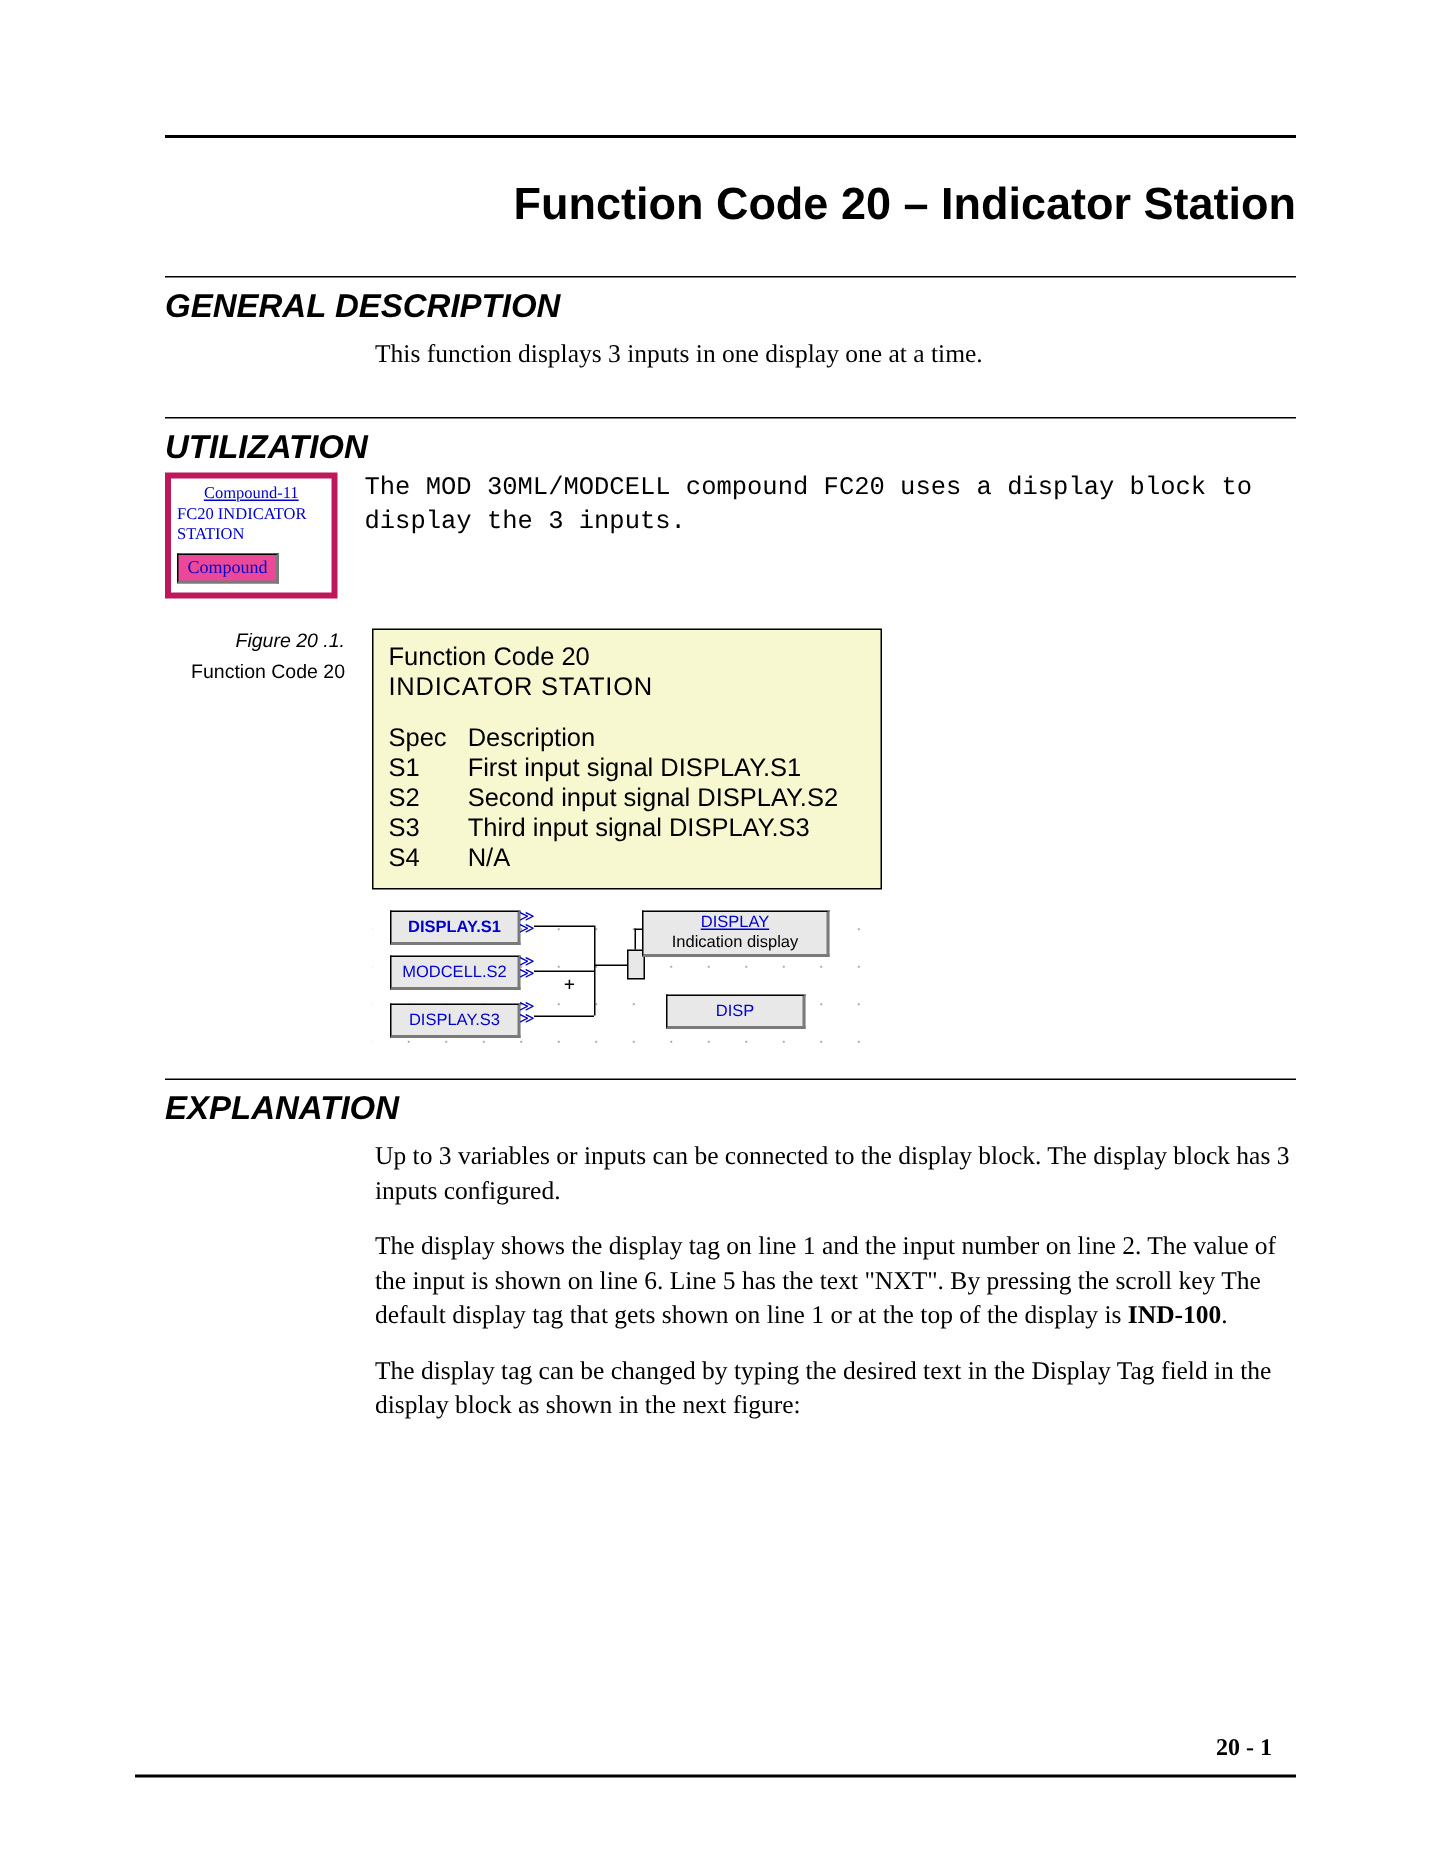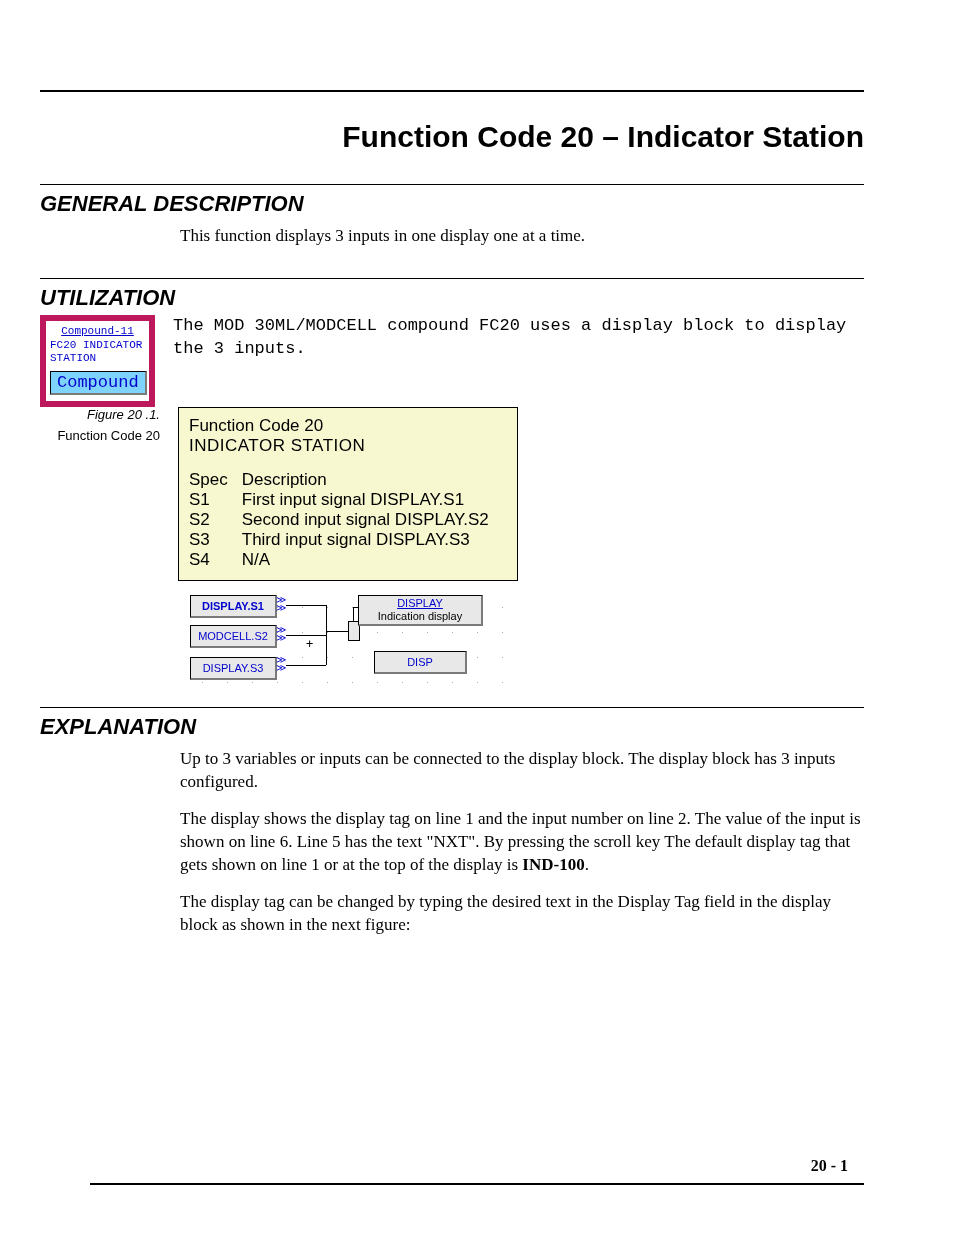--- a/index.html
+++ b/index.html
@@ -7,21 +7,21 @@
     padding: 0;
     background: #fff;
     font-family: "Times New Roman", Times, serif;
     color: #000;
   }
   .page {
     width: 954px;
     height: 1235px;
     position: relative;
     box-sizing: border-box;
-    padding: 90px 90px 60px 40px;
+    padding: 90px 90px 60px 110px;
     background: #fff;
   }
   .top-rule {
     border-top: 2px solid #000;
     margin-bottom: 28px;
   }
   .title {
     font-family: Arial, Helvetica, sans-serif;
     font-weight: bold;
     font-size: 30px;
@@ -48,23 +48,23 @@
     margin: 8px 0 14px 0;
   }
   .util-row {
     display: flex;
     gap: 18px;
     align-items: flex-start;
   }
   
   .compound-widget {
     width: 115px;
-    border: 6px solid #be185d;
+    border: 4px solid #be185d;
     background: #ffffff;
-    font-family: Liberation Mono, monospace;
+    font-family: Liberation Serif, serif;
     font-size: 11px;
     box-sizing: border-box;
     padding: 4px 4px 6px 4px;
   }
   .compound-title {
     color: #0000cc;
     text-decoration: underline;
     text-align: center;
     margin-bottom: 2px;
   }
@@ -72,24 +72,24 @@
     color: #0000cc;
     font-size: 11px;
     line-height: 1.2;
     margin-bottom: 6px;
   }
   .compound-tab {
     display: inline-block;
     border: 1px solid #000;
     border-right: 2px solid #7a7a7a;
     border-bottom: 2px solid #7a7a7a;
-    background: #7dd3fc;
+    background: #ec4899;
     color: #0000cc;
     padding: 1px 6px;
-    font-size: 17px;
+    font-size: 12px;
   }
   
   .figcap-col {
     width: 120px;
     font-family: Arial, Helvetica, sans-serif;
     font-size: 13px;
     text-align: right;
   }
   .figcap-title {
     font-style: italic;
@@ -204,20 +204,21 @@
     position: absolute;
     left: 90px;
     right: 90px;
     bottom: 50px;
     border-top: 2px solid #000;
   }
   .figrow {
     display: flex;
     gap: 18px;
     align-items: flex-start;
+    margin-top: 20px;
   }
   .bold { font-weight: bold; }
   .connector {
     position: absolute;
     height: 1px;
     background: #000;
   }
   .connector-v {
     position: absolute;
     width: 1px;

